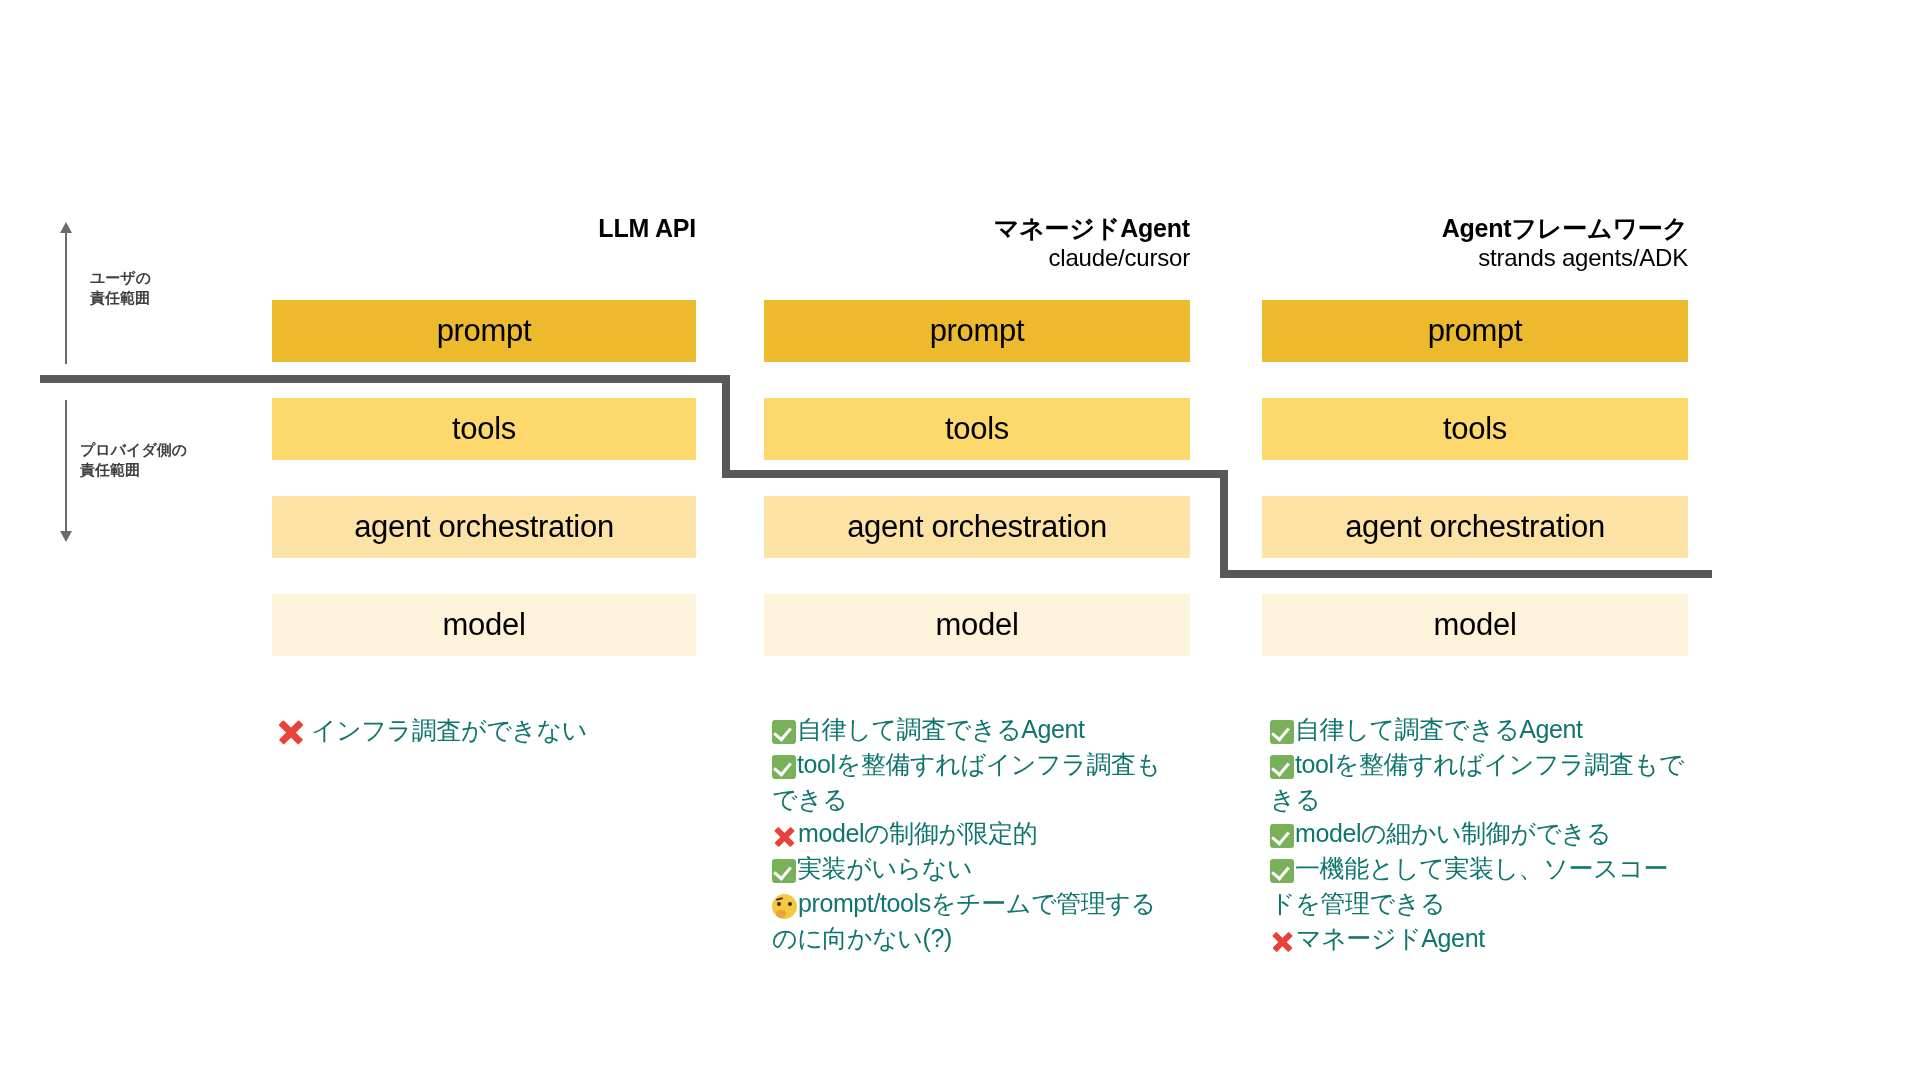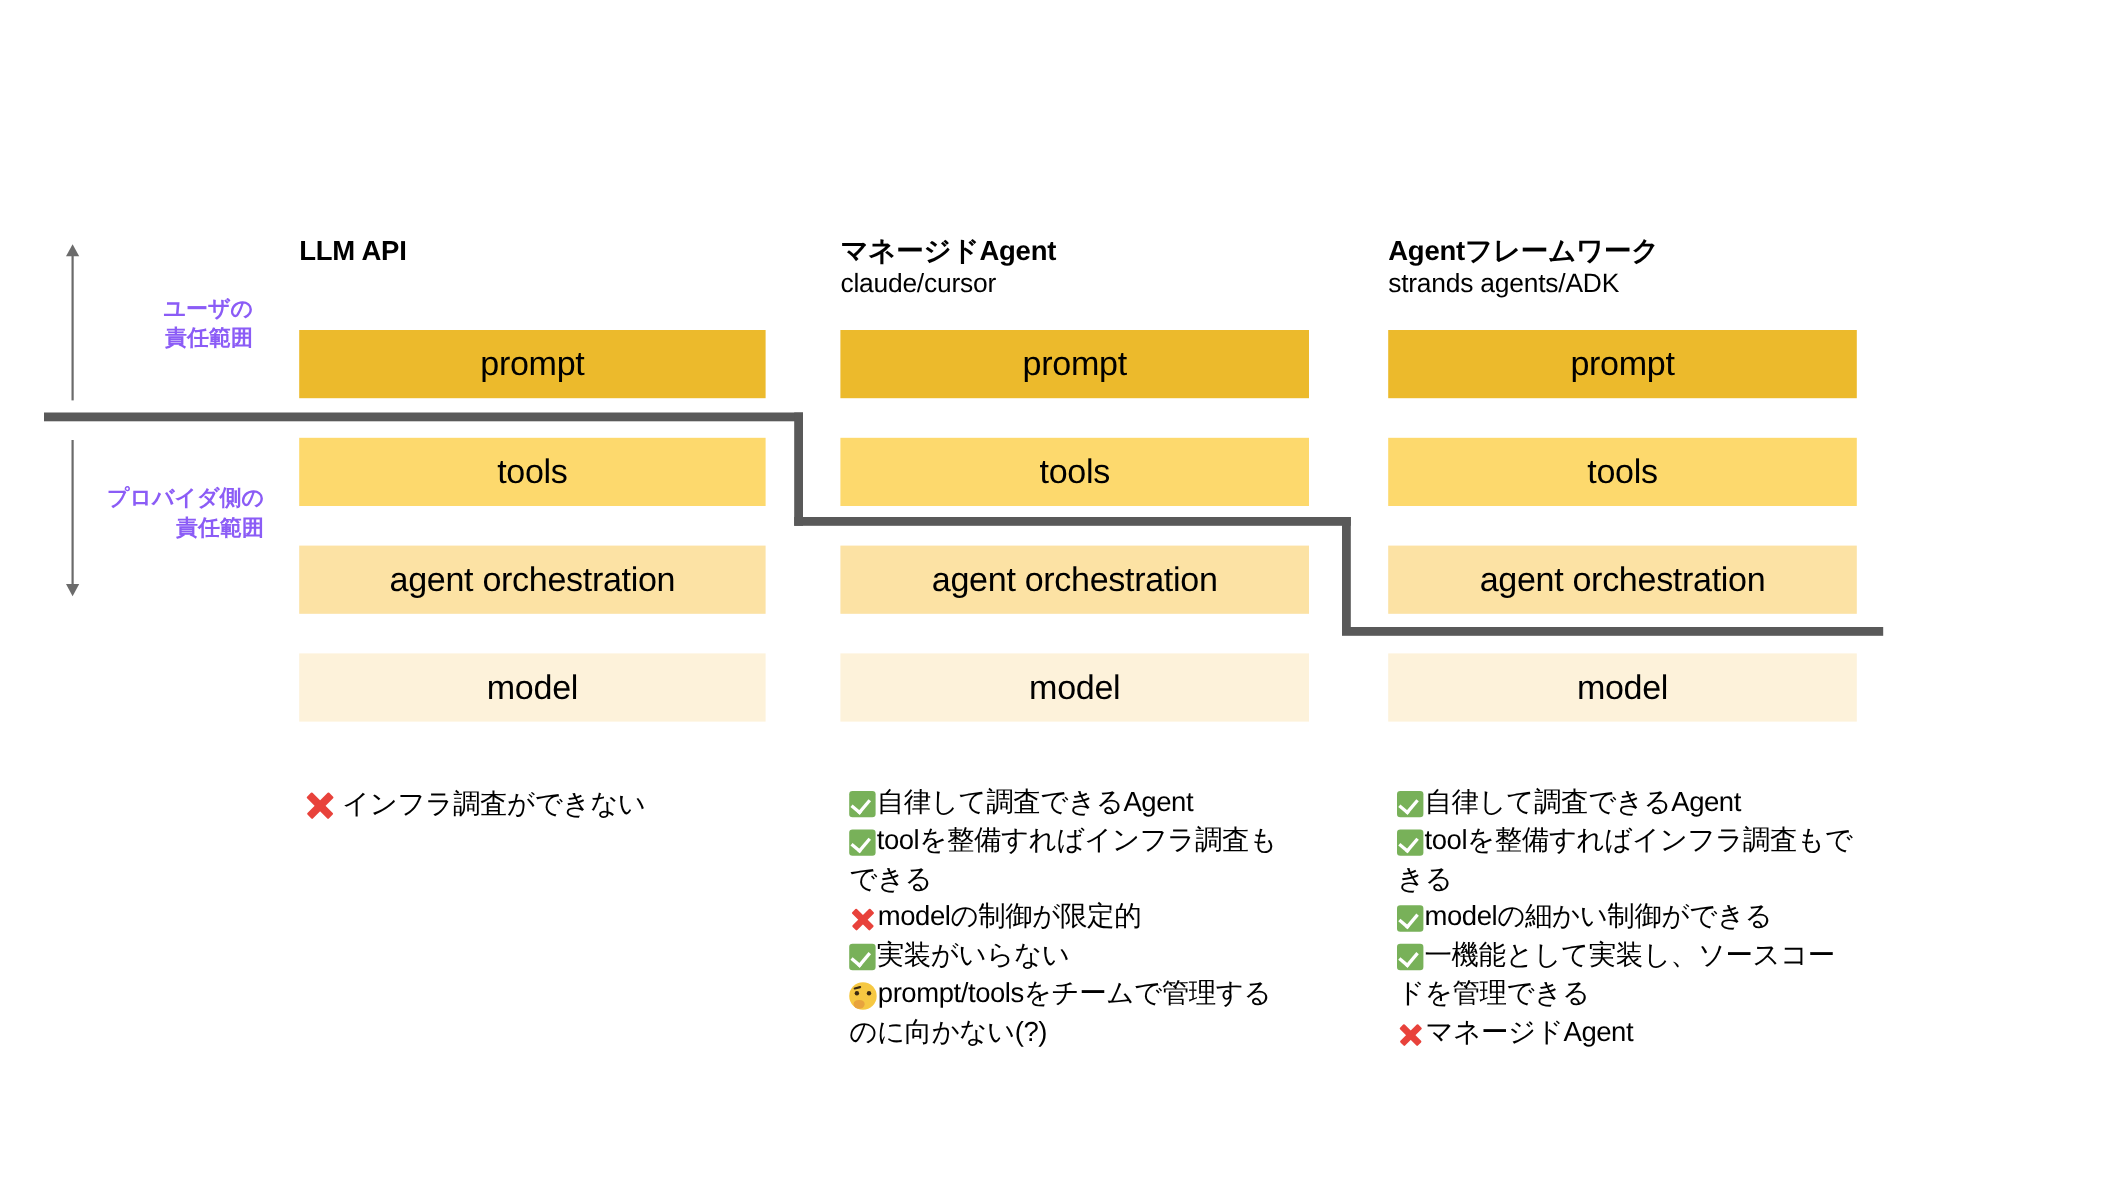--- a/index.html
+++ b/index.html
@@ -38,32 +38,32 @@
     border-right: 6px solid transparent;
     border-bottom: 11px solid #6b6b6b;
   }
   .arrow-down {
     border-left: 6px solid transparent;
     border-right: 6px solid transparent;
     border-top: 11px solid #6b6b6b;
   }
   .axis-label {
     position: absolute;
-    font-size: 20px;
+    font-size: 15px;
     font-weight: bold;
     line-height: 1.35;
+    text-align: left;
+    color: #404040;
+    white-space: pre-line;
+  }
+
+  
+  .col-header {
+    position: absolute;
     text-align: right;
-    color: #8b5cf6;
-    white-space: pre-line;
-  }
-
-  
-  .col-header {
-    position: absolute;
-    text-align: left;
     line-height: 1.18;
   }
   .col-title {
     font-size: 25px;
     font-weight: bold;
     letter-spacing: -0.2px;
   }
   .col-subtitle {
     font-size: 24px;
     font-weight: normal;
@@ -86,21 +86,21 @@
     position: absolute;
     background: #595959;
   }
 
   
   .notes {
     position: absolute;
     font-size: 25px;
     line-height: 1.39;
     letter-spacing: -0.4px;
-    color: #000000;
+    color: #0f766e;
   }
   .notes .line { display: block; }
   .emo {
     display: inline-block;
     vertical-align: -3px;
     margin-right: 1px;
   }
   
   .emo-check {
     width: 24px; height: 24px;

